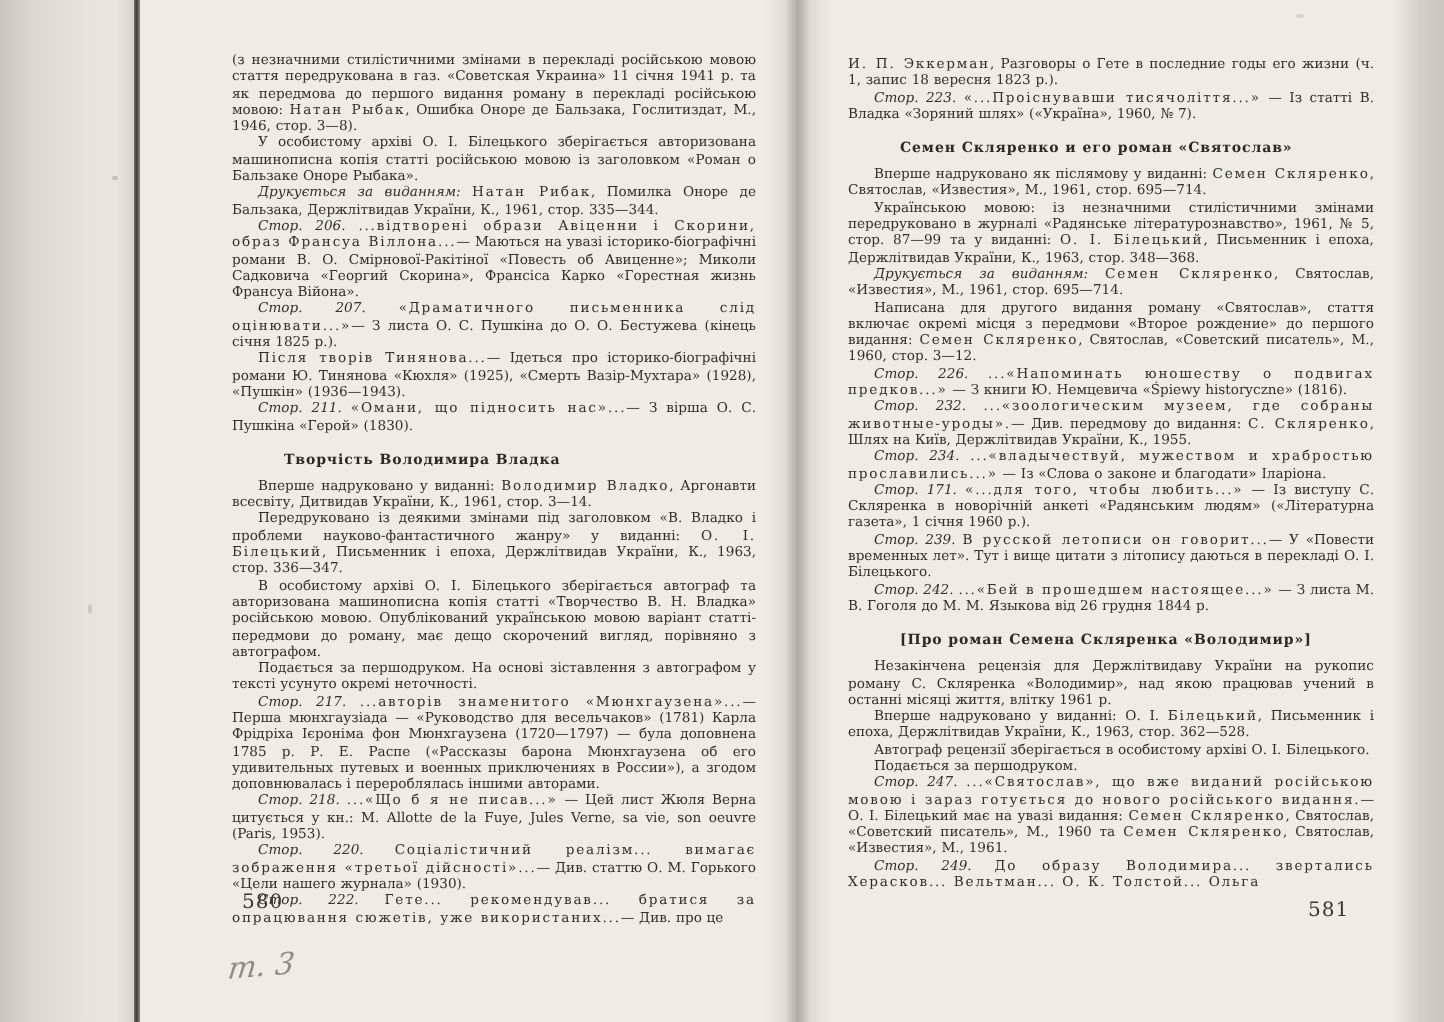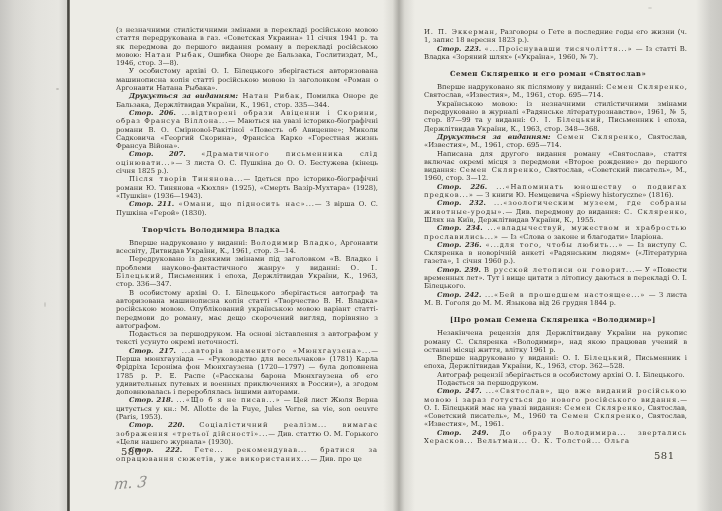--- a/index.html
+++ b/index.html
@@ -28,21 +28,21 @@
   .speck{position:absolute;background:#9b9a94;border-radius:50%;opacity:.5;}
   
   .text-col{position:absolute;color:#33302a;}
   .col-left{left:116px;top:26px;width:262px;}
   .col-right{left:424px;top:28px;width:263px;}
   .text-col p{
     margin:0;font-size:6.8px;line-height:8.3px;text-align:justify;
     text-indent:13px;word-spacing:0.2px;
   }
   .text-col p.noindent{text-indent:0;}
-  .text-col span.i{font-style:italic;font-weight:bold;}
+  .text-col span.i{font-style:italic;}
   .text-col span.sp{letter-spacing:0.9px;}
   .heading{
     font-weight:bold;font-size:7px;line-height:9px;letter-spacing:0.45px;
     margin:8px 0 5px 26px;color:#2d2a25;
   }
   .pagenum{
     position:absolute;font-size:10px;color:#3b382f;letter-spacing:0.5px;
   }
   .pagenum-left{left:121px;top:446px;}
   .pagenum-right{left:654px;top:450px;text-align:right;}
@@ -60,21 +60,21 @@
   <div class="page-edge-line"></div>
   <div class="scan-margin-right"></div>
   <div class="gutter-shadow"></div>
 
   <div class="speck" style="left:56px;top:88px;width:3px;height:2px;"></div>
   <div class="speck" style="left:44px;top:302px;width:2px;height:5px;opacity:.35;"></div>
   <div class="speck" style="left:648px;top:7px;width:4px;height:2px;opacity:.3;"></div>
 
   <div class="text-col col-left">
       <p class="noindent"><span>(з незначними стилістичними змінами в перекладі російською мовою стаття передрукована в газ. «Советская Украина» 11 січня 1941 р. та як передмова до першого видання роману в перекладі російською мовою: </span><span class="sp">Натан Рыбак</span><span>, Ошибка Оноре де Бальзака, Гослитиздат, М., 1946, стор. 3—8).</span></p>
-      <p><span>У особистому архіві О. І. Білецького зберігається авторизована машинописна копія статті російською мовою із заголовком «Роман о Аргонавти Натана Рыбака».</span></p>
+      <p><span>У особистому архіві О. І. Білецького зберігається авторизована машинописна копія статті російською мовою із заголовком «Роман о Бальзаке Оноре Рыбака».</span></p>
       <p><span class="i">Друкується за виданням: </span><span class="sp">Натан Рибак</span><span>, Помилка Оноре де Бальзака, Держлітвидав України, К., 1961, стор. 335—344.</span></p>
       <p><span class="i">Стор. 206. </span><span class="sp">...відтворені образи Авіценни і Скорини, образ Франсуа Віллона...</span><span>— Маються на увазі історико-біографічні романи В. О. Смірнової-Ракітіної «Повесть об Авиценне»; Миколи Садковича «Георгий Скорина», Франсіса Карко «Горестная жизнь Франсуа Війона».</span></p>
       <p><span class="i">Стор. 207. </span><span class="sp">«Драматичного письменника слід оцінювати...»</span><span>— З листа О. С. Пушкіна до О. О. Бестужева (кінець січня 1825 р.).</span></p>
       <p><span class="sp">Після творів Тинянова...</span><span>— Ідеться про історико-біографічні романи Ю. Тинянова «Кюхля» (1925), «Смерть Вазір-Мухтара» (1928), «Пушкін» (1936—1943).</span></p>
       <p><span class="i">Стор. 211. </span><span class="sp">«Омани, що підносить нас»...</span><span>— З вірша О. С. Пушкіна «Герой» (1830).</span></p>
       <div class="heading">Творчість Володимира Владка</div>
       <p><span>Вперше надруковано у виданні: </span><span class="sp">Володимир Владко</span><span>, Аргонавти всесвіту, Дитвидав України, К., 1961, стор. 3—14.</span></p>
       <p><span>Передруковано із деякими змінами під заголовком «В. Владко і проблеми науково-фантастичного жанру» у виданні: </span><span class="sp">О. І. Білецький</span><span>, Письменник і епоха, Держлітвидав України, К., 1963, стор. 336—347.</span></p>
       <p><span>В особистому архіві О. І. Білецького зберігається автограф та авторизована машинописна копія статті «Творчество В. Н. Владка» російською мовою. Опублікований українською мовою варіант статті-передмови до роману, має дещо скорочений вигляд, порівняно з автографом.</span></p>
       <p><span>Подається за першодруком. На основі зіставлення з автографом у тексті усунуто окремі неточності.</span></p>
@@ -87,21 +87,21 @@
       <p class="noindent"><span class="sp">И. П. Эккерман</span><span>, Разговоры о Гете в последние годы его жизни (ч. 1, запис 18 вересня 1823 р.).</span></p>
       <p><span class="i">Стор. 223. </span><span class="sp">«...Проіснувавши тисячоліття...»</span><span> — Із статті В. Владка «Зоряний шлях» («Україна», 1960, № 7).</span></p>
       <div class="heading">Семен Скляренко и его роман «Святослав»</div>
       <p><span>Вперше надруковано як післямову у виданні: </span><span class="sp">Семен Скляренко</span><span>, Святослав, «Известия», М., 1961, стор. 695—714.</span></p>
       <p><span>Українською мовою: із незначними стилістичними змінами передруковано в журналі «Радянське літературознавство», 1961, № 5, стор. 87—99 та у виданні: </span><span class="sp">О. І. Білецький</span><span>, Письменник і епоха, Держлітвидав України, К., 1963, стор. 348—368.</span></p>
       <p><span class="i">Друкується за виданням: </span><span class="sp">Семен Скляренко</span><span>, Святослав, «Известия», М., 1961, стор. 695—714.</span></p>
       <p><span>Написана для другого видання роману «Святослав», стаття включає окремі місця з передмови «Второе рождение» до першого видання: </span><span class="sp">Семен Скляренко</span><span>, Святослав, «Советский писатель», М., 1960, стор. 3—12.</span></p>
       <p><span class="i">Стор. 226. </span><span class="sp">...«Напоминать юношеству о подвигах предков...»</span><span> — З книги Ю. Немцевича «Śpiewy historyczne» (1816).</span></p>
       <p><span class="i">Стор. 232. </span><span class="sp">...«зоологическим музеем, где собраны животные-уроды».</span><span>— Див. передмову до видання: </span><span class="sp">С. Скляренко</span><span>, Шлях на Київ, Держлітвидав України, К., 1955.</span></p>
       <p><span class="i">Стор. 234. </span><span class="sp">...«владычествуй, мужеством и храбростью прославились...»</span><span> — Із «Слова о законе и благодати» Іларіона.</span></p>
-      <p><span class="i">Стор. 236. </span><span class="sp">«...для того, чтобы любить...»</span><span> — Із виступу С. Скляренка в новорічній анкеті «Радянським людям» («Літературна газета», 1 січня 1960 р.).</span></p>
+      <p><span class="i">Стор. 171. </span><span class="sp">«...для того, чтобы любить...»</span><span> — Із виступу С. Скляренка в новорічній анкеті «Радянським людям» («Літературна газета», 1 січня 1960 р.).</span></p>
       <p><span class="i">Стор. 239. </span><span class="sp">В русской летописи он говорит...</span><span>— У «Повести временных лет». Тут і вище цитати з літопису даються в перекладі О. І. Білецького.</span></p>
       <p><span class="i">Стор. 242. </span><span class="sp">...«Бей в прошедшем настоящее...»</span><span> — З листа М. В. Гоголя до М. М. Языкова від 26 грудня 1844 р.</span></p>
       <div class="heading">[Про роман Семена Скляренка «Володимир»]</div>
       <p><span>Незакінчена рецензія для Держлітвидаву України на рукопис роману С. Скляренка «Володимир», над якою працював учений в останні місяці життя, влітку 1961 р.</span></p>
       <p><span>Вперше надруковано у виданні: О. І. </span><span class="sp">Білецький</span><span>, Письменник і епоха, Держлітвидав України, К., 1963, стор. 362—528.</span></p>
       <p><span>Автограф рецензії зберігається в особистому архіві О. І. Білецького.</span></p>
       <p><span>Подається за першодруком.</span></p>
       <p><span class="i">Стор. 247. </span><span class="sp">...«Святослав», що вже виданий російською мовою і зараз готується до нового російського видання.</span><span>— О. І. Білецький має на увазі видання: </span><span class="sp">Семен Скляренко</span><span>, Святослав, «Советский писатель», М., 1960 та </span><span class="sp">Семен Скляренко</span><span>, Святослав, «Известия», М., 1961.</span></p>
       <p><span class="i">Стор. 249. </span><span class="sp">До образу Володимира... звертались Херасков... Вельтман... О. К. Толстой... Ольга</span></p>
     </div>

